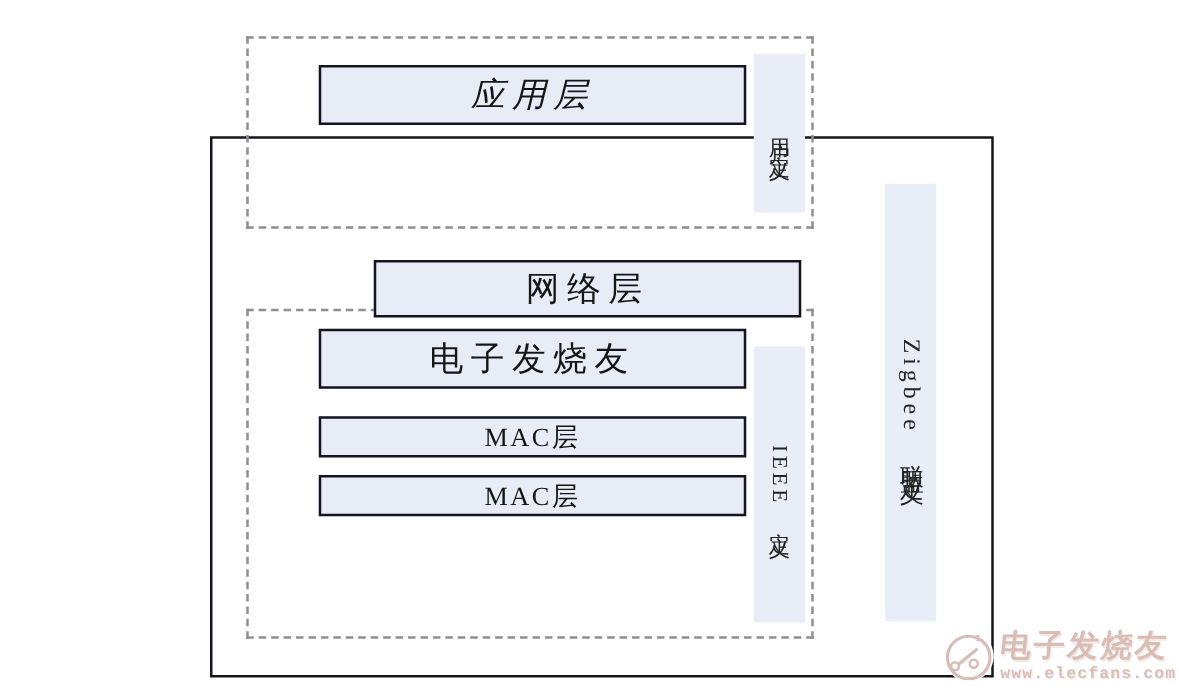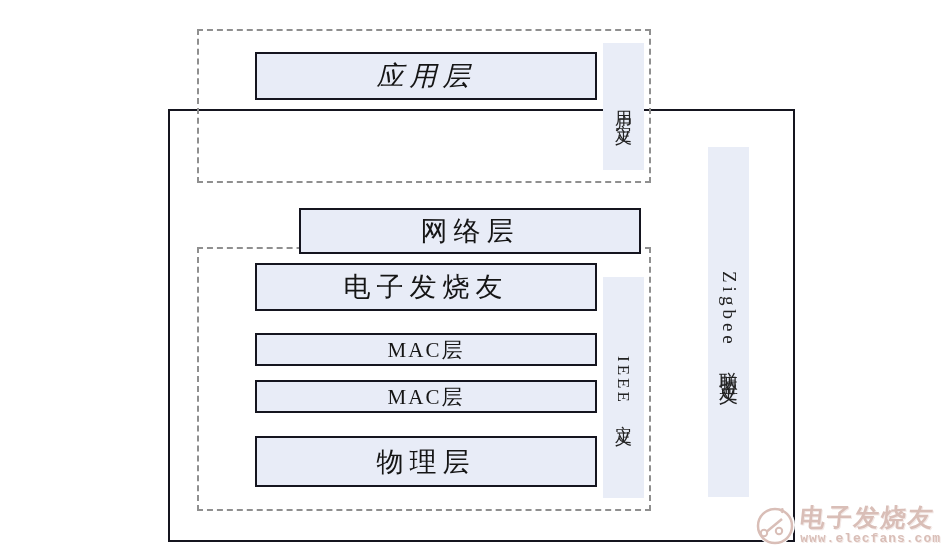--- a/index.html
+++ b/index.html
@@ -73,21 +73,20 @@
 
   <div class="dashed-frame dashed-user"></div>
 
   <div class="dashed-frame dashed-ieee"></div>
 
   <div class="layer-box box-app">应用层</div>
   <div class="layer-box box-net">网络层</div>
   <div class="layer-box box-dll">电子发烧友</div>
   <div class="layer-box box-mac1">MAC层</div>
   <div class="layer-box box-mac2">MAC层</div>
-  <div class="layer-box box-phy">物理层</div>
 
   <div class="vstrip strip-user">用户 定义</div>
   <div class="vstrip strip-ieee">IEEE 定义</div>
   <div class="vstrip strip-zigbee">Zigbee 联盟定义</div>
 
   <div class="watermark">
     <svg class="logo-circle" viewBox="0 0 40 40" xmlns="http://www.w3.org/2000/svg">
       <circle cx="20" cy="21" r="17" fill="#ffffff" stroke="var(--watermark)" stroke-width="2.5"></circle>
       <path d="M25 6 q4 -5 2 2" fill="none" stroke="var(--watermark)" stroke-width="2"></path>
       <line x1="10" y1="28" x2="27" y2="14" stroke="var(--watermark)" stroke-width="2.5"></line>

